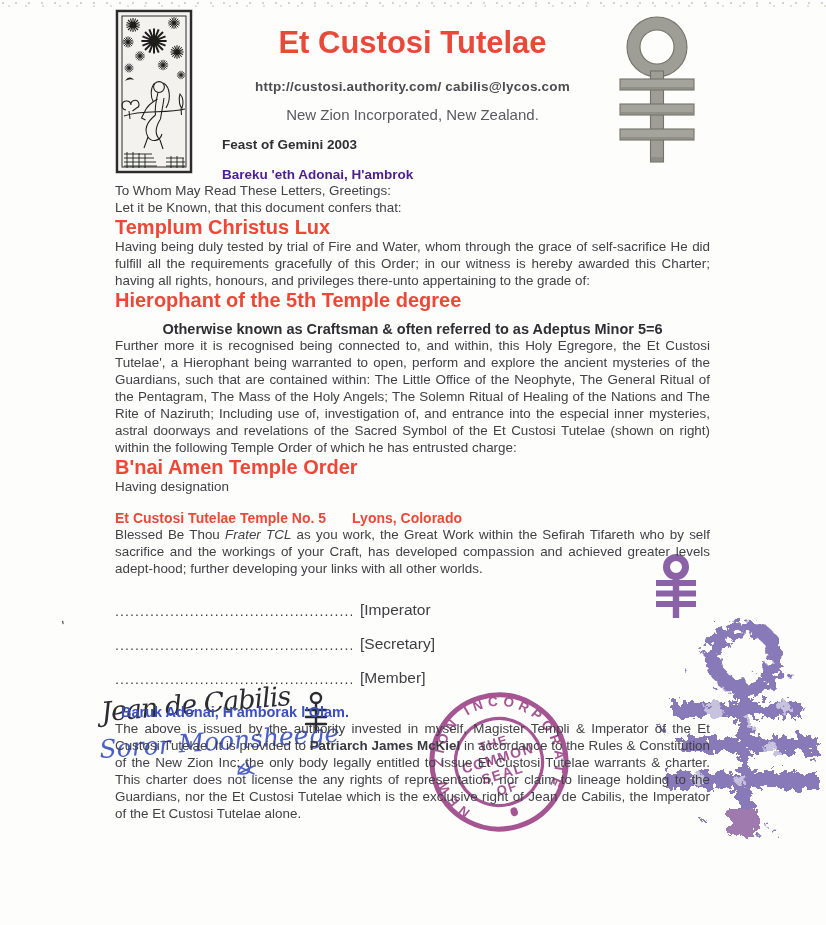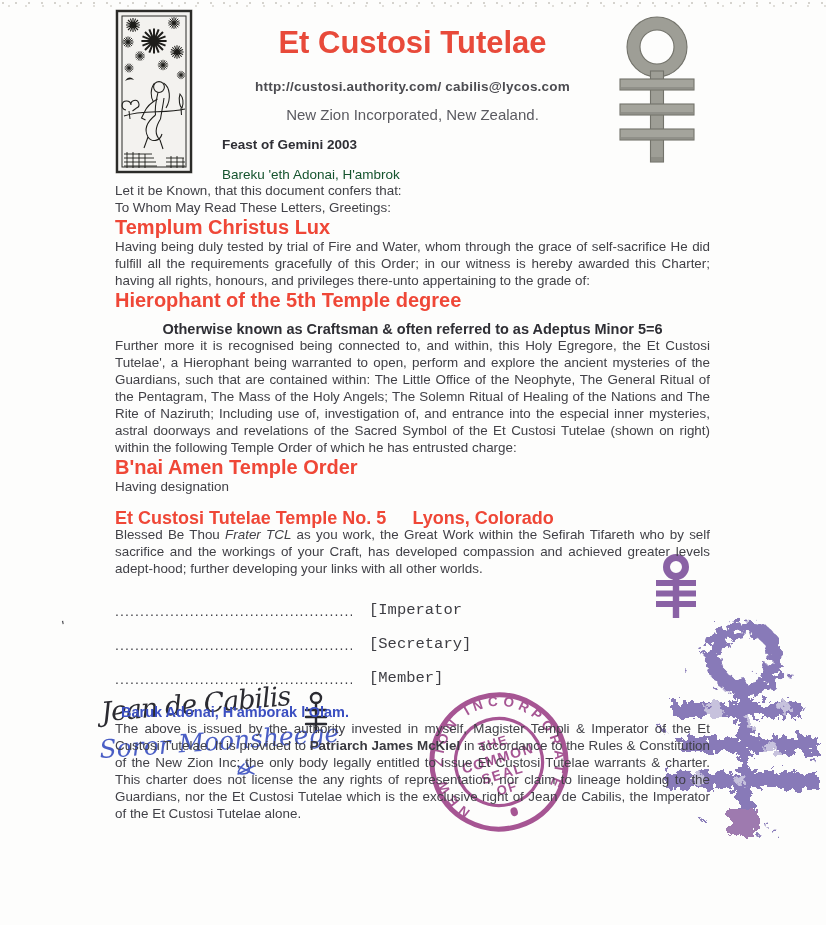--- a/index.html
+++ b/index.html
@@ -22,49 +22,49 @@
   }
   .doc{position:relative;padding:0 116px 0 115px;}
   .center{text-align:center;}
   .page-title{
     margin:26px 0 0 0;font-size:31px;line-height:34px;font-weight:bold;
     color:#e84a3a;letter-spacing:0;
   }
   .contact-line{margin-top:19px;font-size:13.5px;font-weight:bold;color:#4c4c51;letter-spacing:.2px;}
   .org-line{margin-top:12px;font-size:15px;color:#5a5a60;}
   .feast-line{margin:14px 0 0 107px;font-size:13.5px;font-weight:bold;color:#2f2f35;}
-  .bareku-line{margin:15px 0 0 107px;font-size:13.5px;font-weight:normal;color:#14532d;}
+  .bareku-line{margin:15px 0 0 107px;font-size:13.5px;font-weight:bold;color:#4c1d95;}
   p.body-text{
     margin:0;font-size:13.4px;line-height:17px;text-align:justify;color:#414147;
   }
   .greeting{margin-top:20px;}
   .known{margin-top:13px;}
   h2.red-head{
     margin:0;font-size:20px;line-height:22px;font-weight:bold;color:#ef4737;text-align:left;
   }
   .templum{margin-top:14px;}
   .para-trial{margin-top:12px;}
   .hiero{margin-top:8px;}
   .subhead{margin-top:10px;font-size:14.5px;line-height:16px;font-weight:bold;color:#2f2f35;text-align:center;}
   .para-warrant{margin-top:12px;}
   .bnai{margin-top:9px;}
   .having{margin-top:14px;}
   .designation{
-    margin-top:16px;font-size:18px;line-height:15px;font-weight:bold;color:#ef4737;
+    margin-top:16px;font-size:14px;line-height:15px;font-weight:bold;color:#ef4737;
   }
   .designation .loc{margin-left:26px;}
   .para-bless{margin-top:14px;}
   .frater{font-style:italic;}
   .sig-row{margin-top:0;height:34px;display:flex;align-items:flex-end;font-size:15.5px;color:#3e3e44;}
   .sig-rows{margin-top:8px;}
   .dots{
     display:inline-block;width:237px;overflow:hidden;white-space:nowrap;
     letter-spacing:1.1px;font-size:14px;color:#3e3e44;
   }
-  .sig-label{margin-left:17px;font-family:Liberation Mono, monospace;}
+  .sig-label{margin-left:8px;}
   .baruk-line{margin:17px 0 0 6px;font-size:14.5px;font-weight:bold;color:#3b4fc1;}
   .final-para{margin-top:14px;font-size:12.7px;line-height:14.8px;color:#47474c;}
   .final-para b{color:#3a3a40;}
   .abs{position:absolute;}
   .stamp{mix-blend-mode:multiply;}
   .stray-mark{
     position:absolute;left:62px;top:617px;font-size:15px;color:#4a4a4f;
     transform:rotate(-12deg);
   }
 </style>
@@ -223,22 +223,22 @@
 
   <span class="stray-mark">'</span>
 
   <div class="doc">
     <h1 class="page-title center">Et Custosi Tutelae</h1>
     <div class="contact-line center">http://custosi.authority.com/ cabilis@lycos.com</div>
     <div class="org-line center">New Zion Incorporated, New Zealand.</div>
     <div class="feast-line">Feast of Gemini 2003</div>
     <div class="bareku-line">Bareku 'eth Adonai, H'ambrok</div>
 
+    <p class="body-text greeting">To Whom May Read These Letters, Greetings:</p>
     <p class="body-text known">Let it be Known, that this document confers that:</p>
-    <p class="body-text greeting">To Whom May Read These Letters, Greetings:</p>
 
     <h2 class="red-head templum">Templum Christus Lux</h2>
 
     <p class="body-text para-trial">Having being duly tested by trial of Fire and Water, whom through the grace of self-sacrifice He did fulfill all the requirements gracefully of this Order; in our witness is hereby awarded this Charter; having all rights, honours, and privileges there-unto appertaining to the grade of:</p>
 
     <h2 class="red-head hiero">Hierophant of the 5th Temple degree</h2>
     <div class="subhead">Otherwise known as Craftsman &amp; often referred to as Adeptus Minor 5=6</div>
 
     <p class="body-text para-warrant">Further more it is recognised being connected to, and within, this Holy Egregore, the Et Custosi Tutelae', a Hierophant being warranted to open, perform and explore the ancient mysteries of the Guardians, such that are contained within: The Little Office of the Neophyte, The General Ritual of the Pentagram, The Mass of the Holy Angels; The Solemn Ritual of Healing of the Nations and The Rite of Naziruth; Including use of, investigation of, and entrance into the especial inner mysteries, astral doorways and revelations of the Sacred Symbol of the Et Custosi Tutelae (shown on right) within the following Temple Order of which he has entrusted charge:</p>
 

